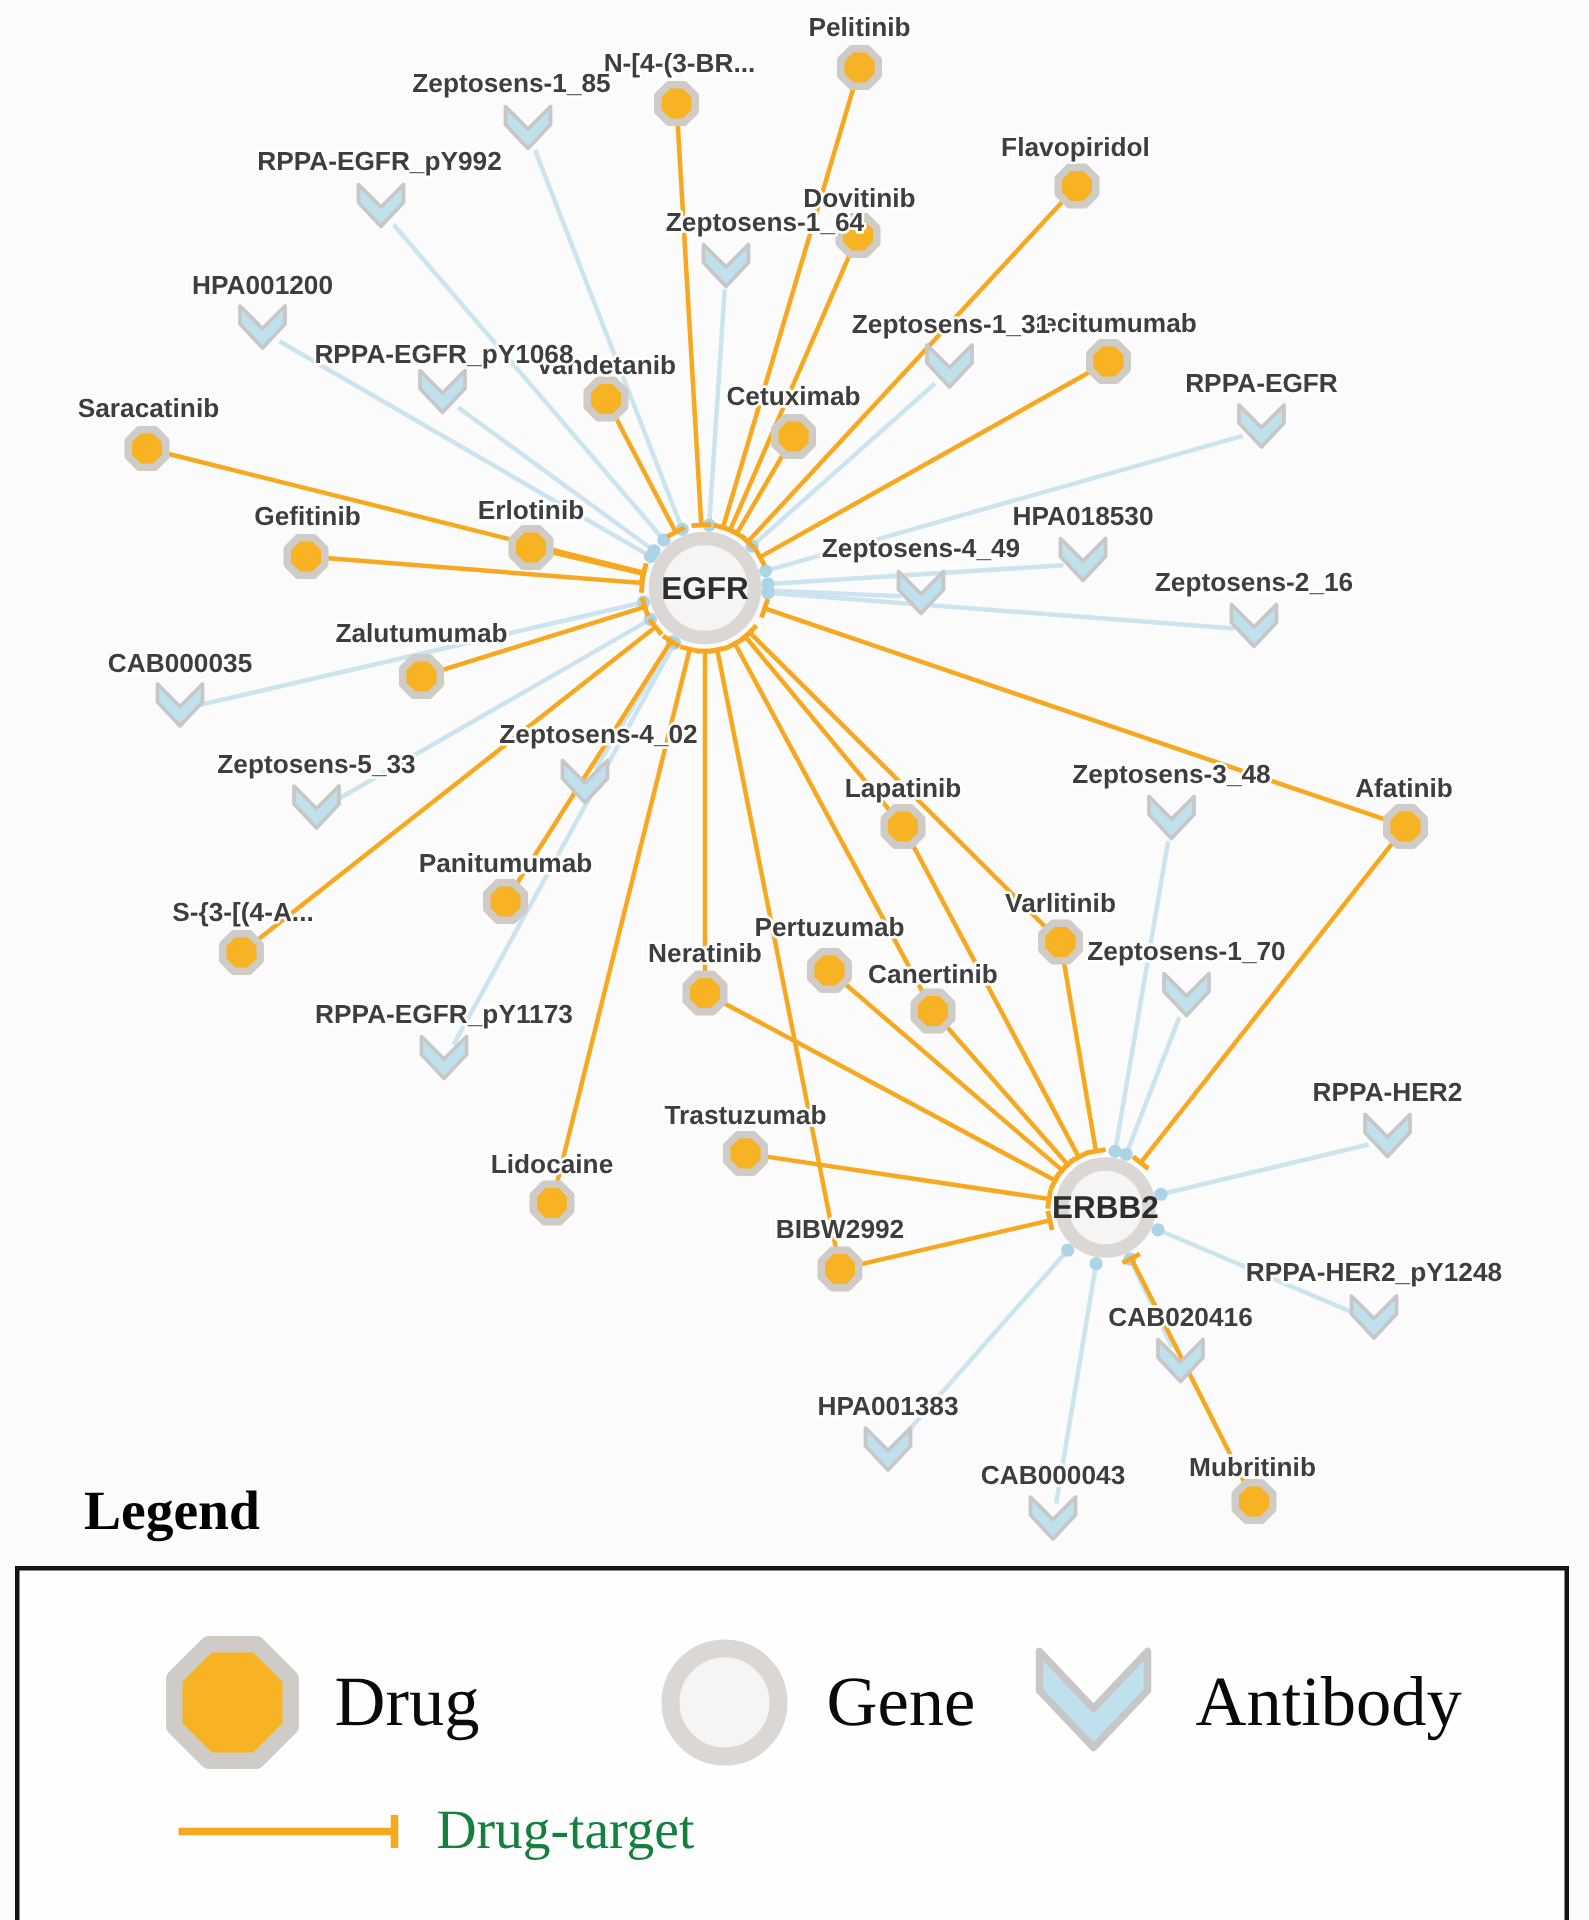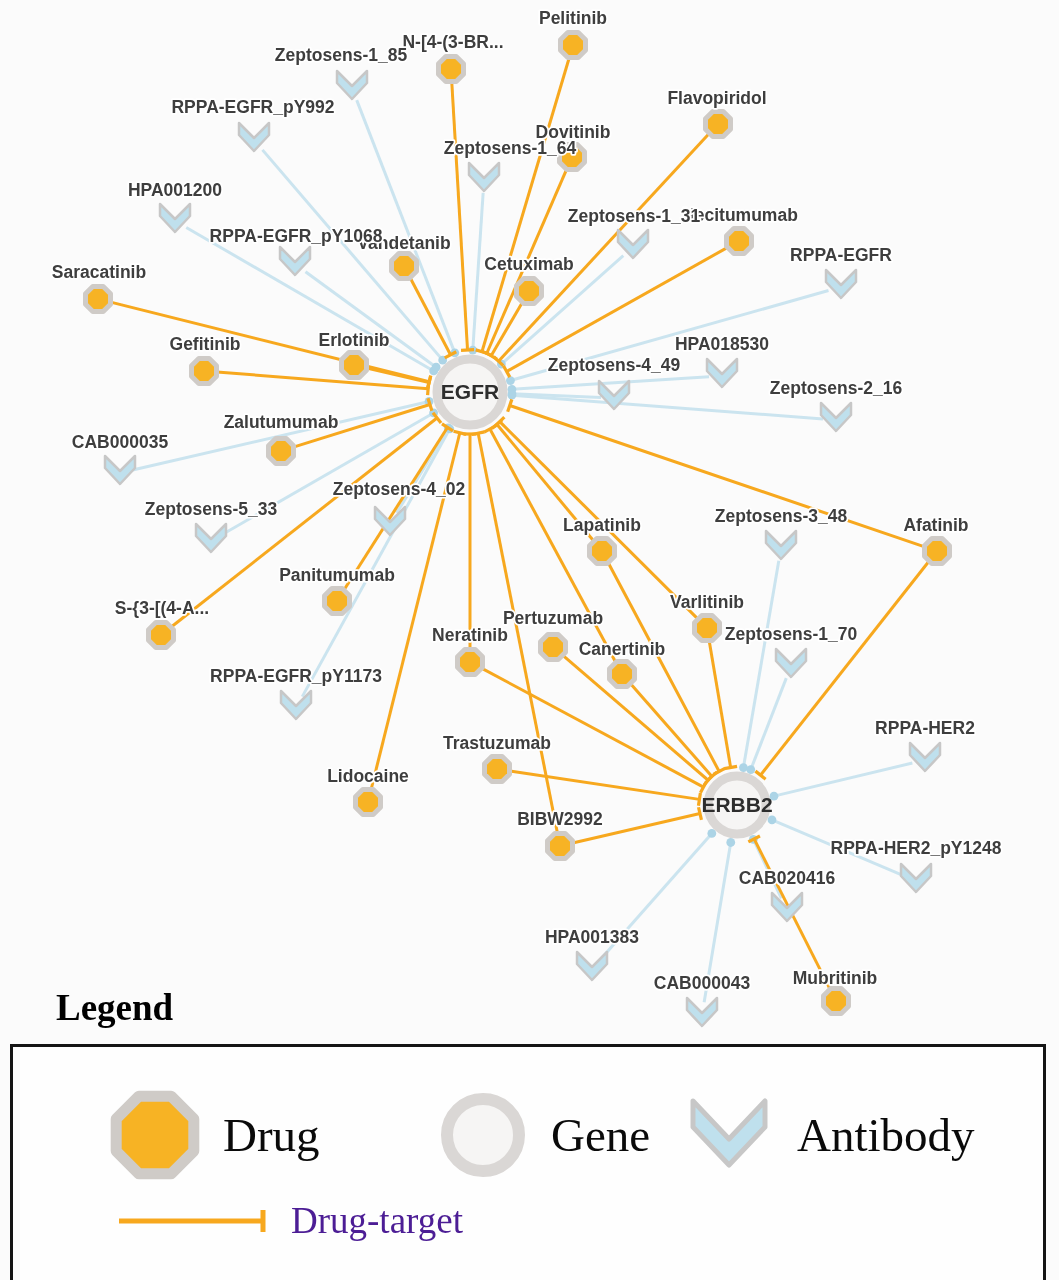--- a/index.html
+++ b/index.html
@@ -8,21 +8,21 @@
   #graph-svg { position:absolute; left:0; top:0; }
   .node-label { font:700 17.5px "Liberation Sans",sans-serif; fill:#3E3E3E;
                 stroke:#FFFFFF; stroke-width:3.5px; paint-order:stroke; stroke-linejoin:round;
                 text-anchor:middle; }
   .gene-label { font:700 21px "Liberation Sans",sans-serif; fill:#2D2D2D; text-anchor:middle; }
   .legend-title { position:absolute; left:12px; top:986px; font:700 37px "Liberation Serif",serif; color:#000;margin-left:44px; }
   .legend-box { position:absolute; left:10px; top:1044px; width:1036px; height:252px;
                 border:3px solid #151515; background:#FEFEFE; }
   .legend-item { position:absolute; display:flex; align-items:center; }
   .li-label   { font:400 47px "Liberation Serif",serif; color:#0A0A0A; margin-left:16px; white-space:nowrap; }
-  .edge-label { font:400 37px "Liberation Serif",serif; color:#4c1d95; margin-left:14px; white-space:nowrap;text-align:right; }
+  .edge-label { font:400 37px "Liberation Serif",serif; color:#15803d; margin-left:14px; white-space:nowrap;text-align:right; }
   #li-drug          { left:90px;  top:36px; }
   #li-gene          { left:418px; top:36px; }
   #li-antibody      { left:664px; top:38px; }
   #li-drugtarget    { left:102px; top:152px; }
   #li-antibodytarget{ left:548px; top:152px; }
 </style>
 </head>
 <body>
 
 <svg id="graph-svg" width="1059" height="1040" viewBox="0 0 1059 1040">

